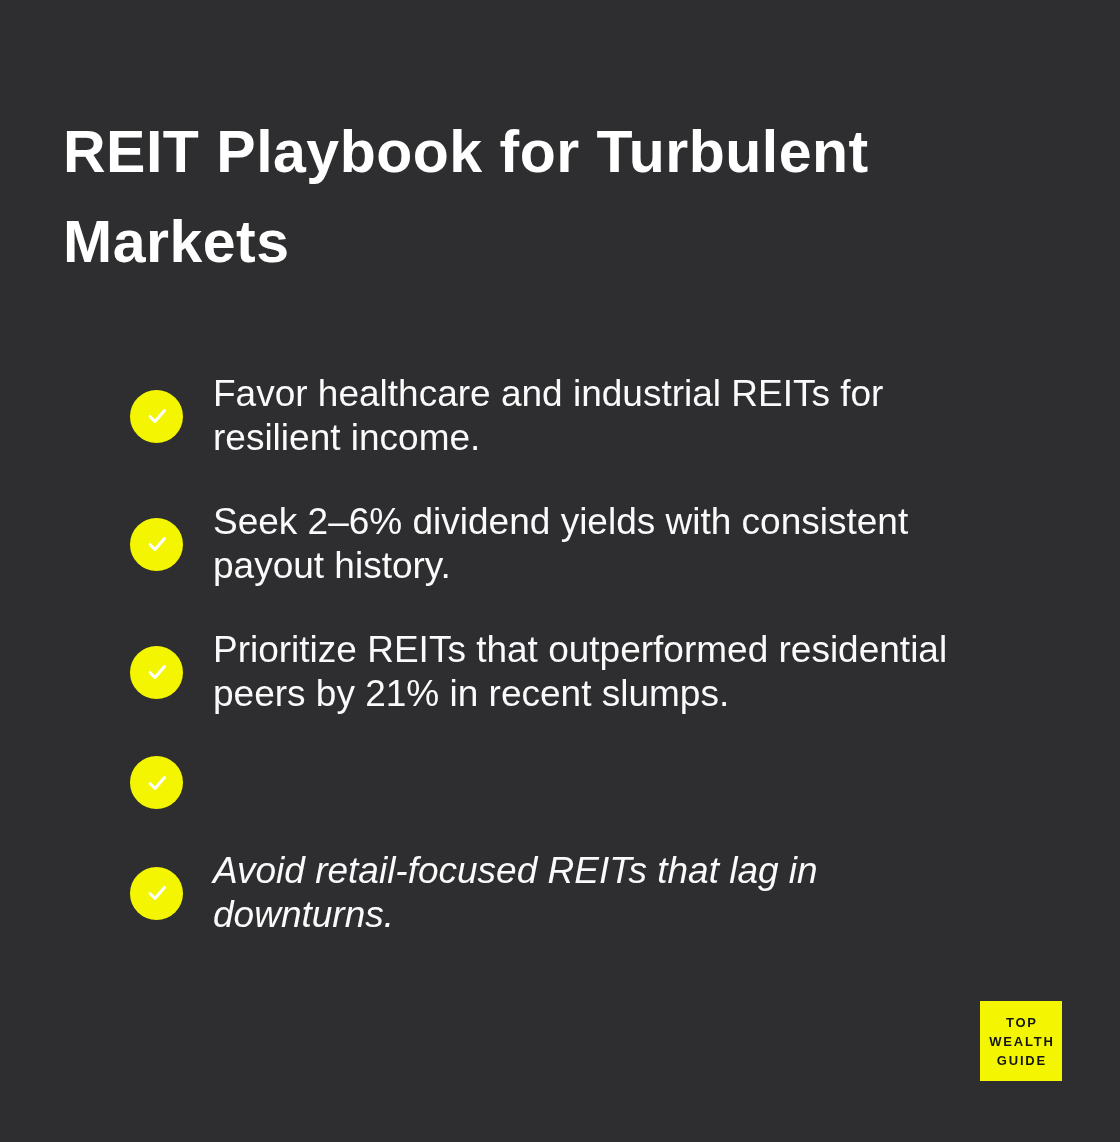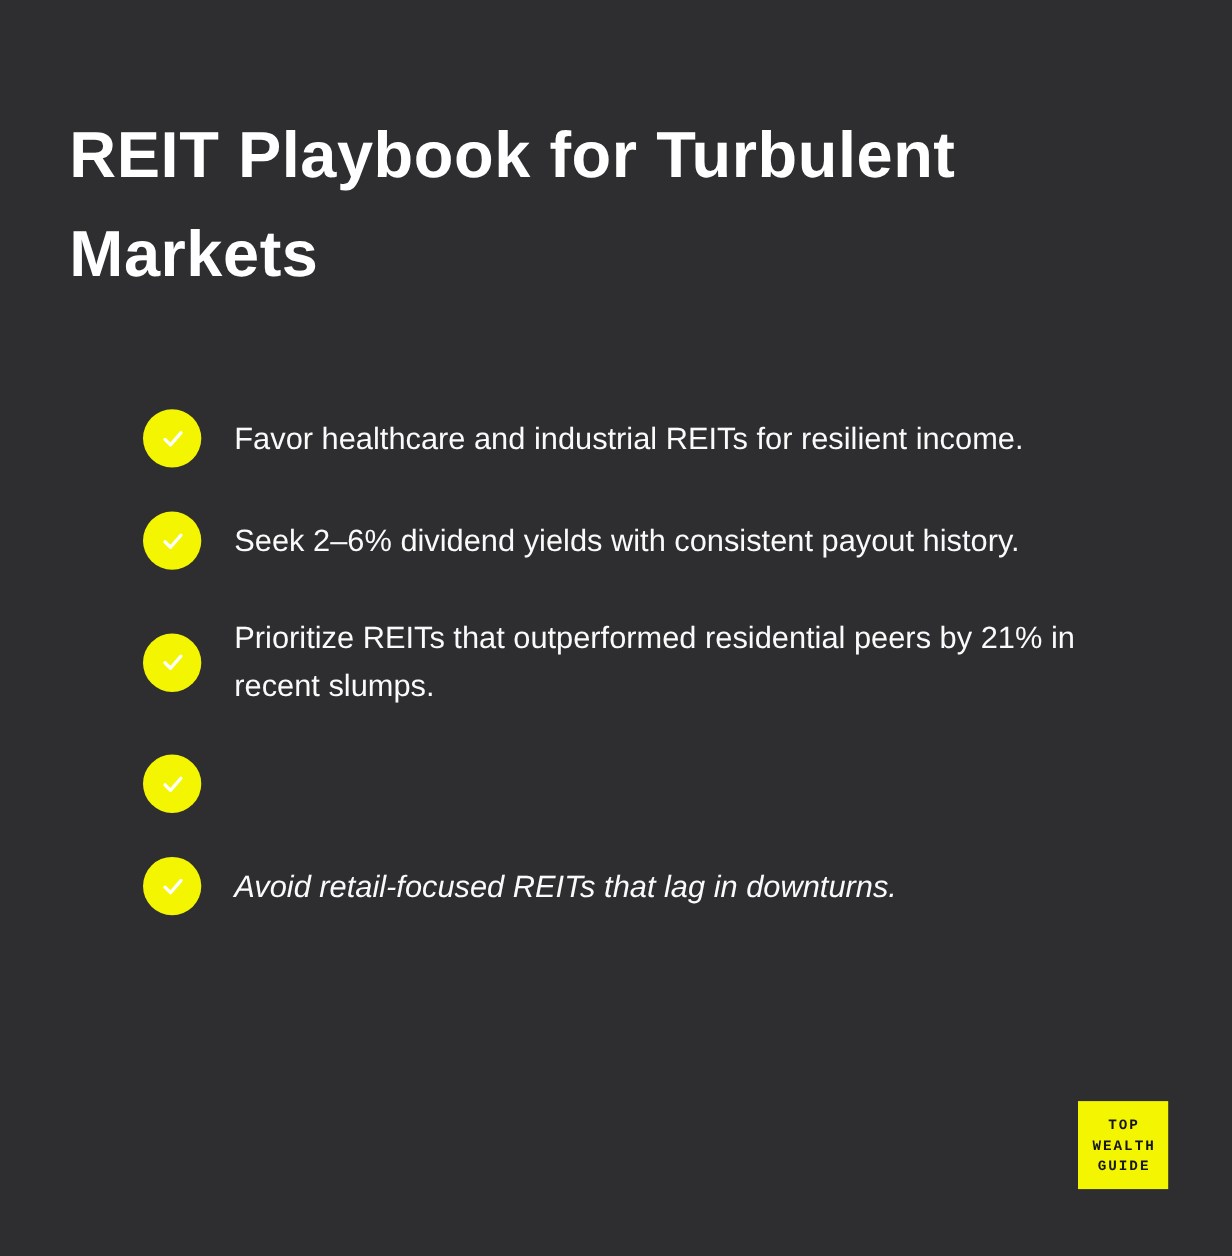--- a/index.html
+++ b/index.html
@@ -8,21 +8,21 @@
     position: relative;
     width: 1120px;
     height: 1142px;
     background: #2e2e30;
     overflow: hidden;
     font-family: "Liberation Sans", sans-serif;
   }
   .title {
     position: absolute;
     left: 63px;
-    top: 96px;
+    top: 107px;
     width: 965px;
     color: #ffffff;
     font-weight: 800;
     font-size: 59px;
     line-height: 90px;
     letter-spacing: 0.5px;
   }
   .list {
     position: absolute;
     left: 130px;
@@ -42,21 +42,21 @@
     height: 53px;
     border-radius: 50%;
     background: #f3f600;
     display: flex;
     align-items: center;
     justify-content: center;
   }
   .check svg { display: block; }
   .item-text {
     color: #fafafa;
-    font-size: 28px;
+    font-size: 37px;
     line-height: 44px;
     font-weight: 400;
   }
   .item:nth-child(1) .item-text { width: 780px; }
   .item:nth-child(2) .item-text { width: 780px; }
   .item:nth-child(3) .item-text { width: 820px; }
   .item:nth-child(4) .item-text { width: 800px; }
   .item:nth-child(5) .item-text { width: 780px; font-style: italic; }
   .logo {
     position: absolute;
@@ -73,21 +73,20 @@
   .logo span {
     display: block;
     color: #161616;
     font-weight: 700;
     font-size: 13px;
     line-height: 19px;
     letter-spacing: 1.8px;
     text-indent: 1.8px;
     text-align: center;
     white-space: nowrap;
-    font-family: Liberation Mono, monospace;
   }
 </style>
 </head>
 <body>
 
 <div class="canvas">
 
   <h1 class="title">REIT Playbook for Turbulent Markets</h1>
 
   <div class="list">

